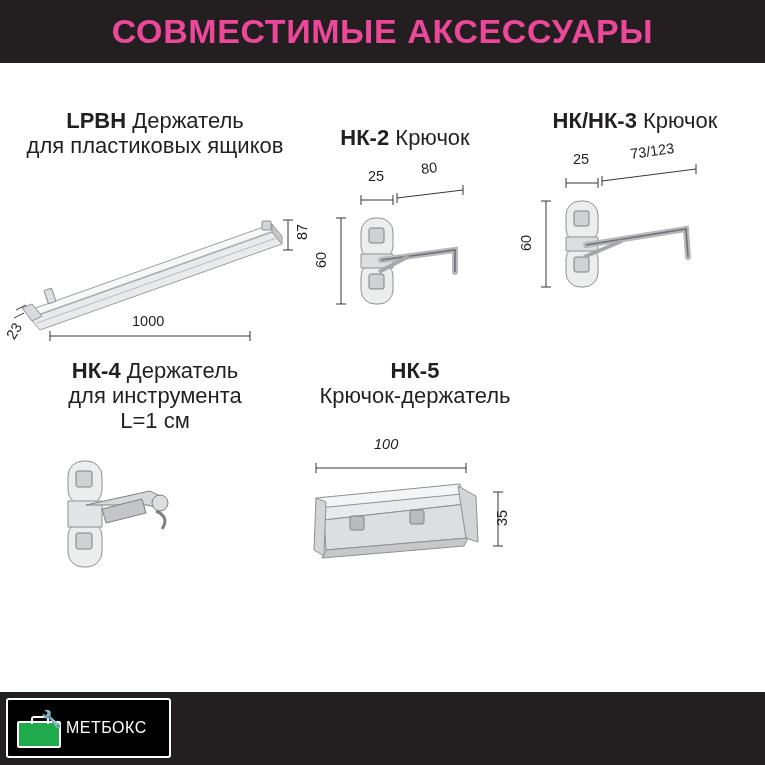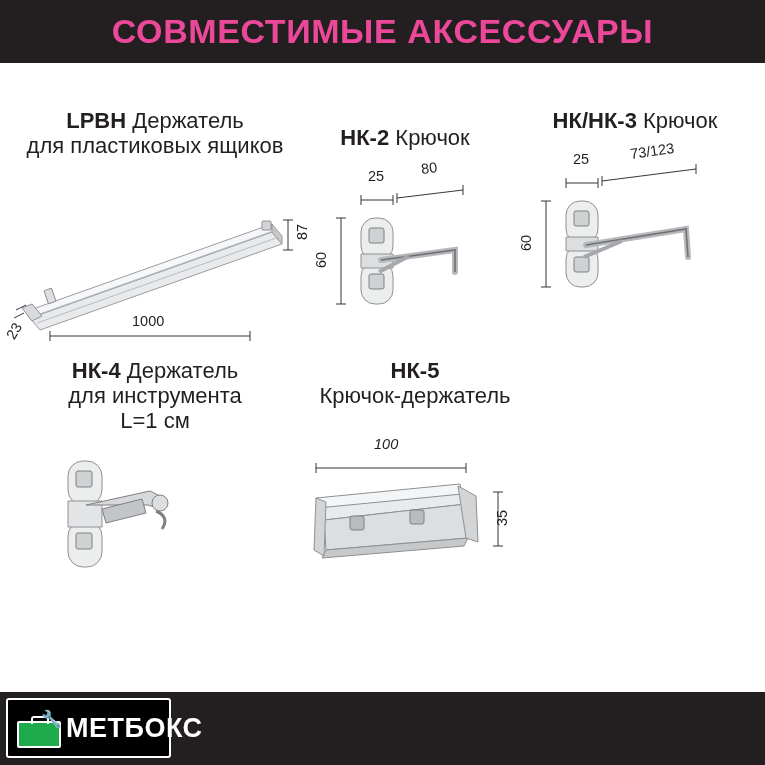--- a/index.html
+++ b/index.html
@@ -88,22 +88,22 @@
   .logo-wrench {
     position: absolute;
     right: -1px; top: 2px;
     width: 20px; height: 20px;
     color: #c9cbcd;
     font-size: 17px;
     line-height: 20px;
   }
   .logo-text {
     color: #ffffff;
-    font-size: 27px;
-    font-weight: bold;
+    font-size: 16px;
+    font-weight: normal;
     letter-spacing: 0.5px;
     font-family: "Liberation Sans", sans-serif;
     white-space: nowrap;
   }
   
   .content {
     position: absolute;
     top: 63px; left: 0;
     width: 765px;
     height: 629px;

